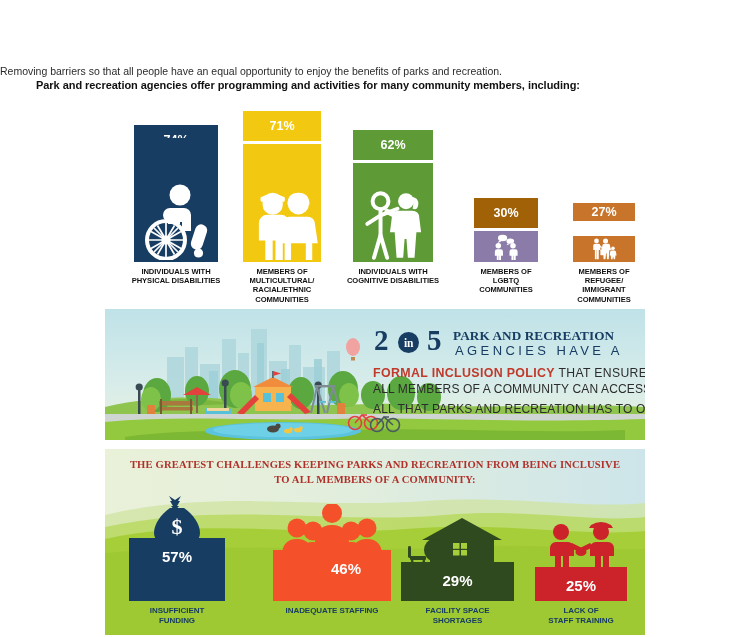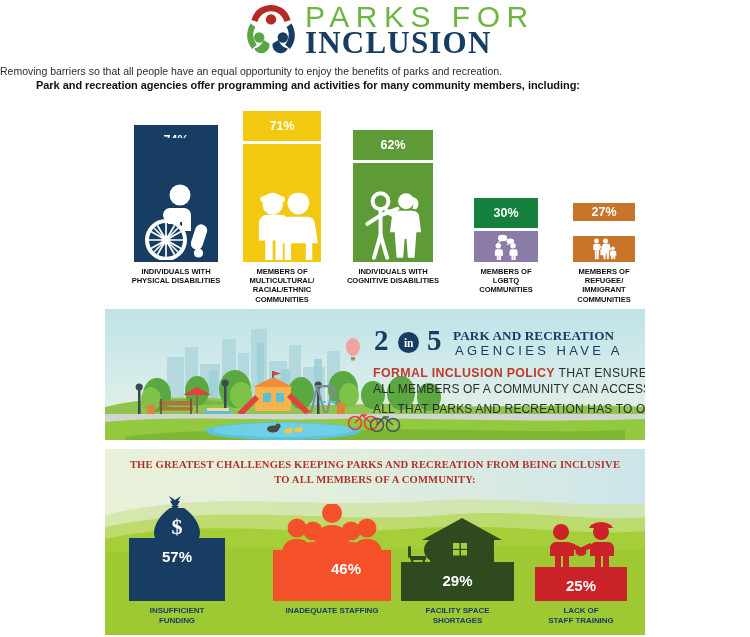--- a/index.html
+++ b/index.html
@@ -117,43 +117,20 @@
     position:absolute;left:-26px;width:calc(100% + 52px);top:calc(100% + 5px);
     text-align:center;font-size:8px;font-weight:700;color:#173D63;line-height:10px;
     letter-spacing:-0.05px;
   }
 </style>
 </head>
 <body>
 
 <div class="stage">
 
-  <div id="header">
-    <div id="logo-lockup">
-      <div id="logo-mark">
-        <svg viewBox="0 0 56 54" width="56" height="54">
-
-          <path d="M28 2 C18 2 10.5 8.5 8.5 17 L14.5 19 C16.2 12.8 21.6 8.2 28 8.2 C34.4 8.2 39.8 12.8 41.5 19 L47.5 17 C45.5 8.5 38 2 28 2 Z" fill="#B52A24"></path>
-          <circle cx="28" cy="16.4" r="5.2" fill="#B52A24"></circle>
-
-          <path d="M7.5 20.5 C2.4 29.2 3.3 39.2 9.1 46 L13.9 41.8 C9.7 36.8 9.1 29.6 12.4 24 L7.5 20.5 Z" fill="#5AA545"></path>
-          <circle cx="16.2" cy="34.5" r="5.2" fill="#5AA545"></circle>
-          <path d="M11.2 45.5 C12.9 49.9 18.2 51.6 22.4 49.2 C25.5 47.4 27.1 43.9 26.3 40.6 L20.6 36.9 C19.4 40.2 17.1 42.9 14.1 44.6 Z" fill="#5AA545"></path>
-
-          <path d="M48.5 20.5 C53.6 29.2 52.7 39.2 46.9 46 L42.1 41.8 C46.3 36.8 46.9 29.6 43.6 24 L48.5 20.5 Z" fill="#173D63"></path>
-          <circle cx="39.8" cy="34.5" r="5.2" fill="#173D63"></circle>
-          <path d="M44.8 45.5 C43.1 49.9 37.8 51.6 33.6 49.2 C30.5 47.4 28.9 43.9 29.7 40.6 L35.4 36.9 C36.6 40.2 38.9 42.9 41.9 44.6 Z" fill="#173D63"></path>
-        </svg>
-      </div>
-      <div id="logo-words">
-        <div class="logo-parks">PARKS FOR</div>
-        <div class="logo-inclusion">INCLUSION</div>
-      </div>
-    </div>
-  </div>
 
   <div id="subtitle-block">
     <div class="sub-line1">Removing barriers so that all people have an equal opportunity to enjoy the benefits of parks and recreation.</div>
     <div class="sub-line2">Park and recreation agencies offer programming and activities for many community members, including:</div>
   </div>
 
   <div id="top-chart">
       <div class="tbar" style="left: 134px; width: 76px; height: 137px; padding-left: 8px;">
         <div class="tbar-cap" style="top: 0px; height: 30px; background: rgb(23, 61, 99);">74%</div>
         <div class="tbar-body" style="height: 124px; background: rgb(23, 61, 99);">
@@ -223,21 +200,21 @@
       </g>
     </svg>
           </div>
         </div>
         <div class="tbar-label">
           <div>INDIVIDUALS WITH</div>
           <div>COGNITIVE DISABILITIES</div>
         </div>
       </div>
       <div class="tbar" style="left: 474px; width: 64px; height: 64px;">
-        <div class="tbar-cap" style="top: 0px; height: 30px; background: #15803d;">30%</div>
+        <div class="tbar-cap" style="top: 0px; height: 30px; background: #a16207;">30%</div>
         <div class="tbar-body" style="height: 31px; background: rgb(139, 123, 168);">
           <div class="tbar-icon" style="height: 27px;">
     <svg viewBox="0 0 76 70" width="76" height="70" style="max-height: 100%; max-width: 92%; height: auto; width: auto;">
       <g fill="#ffffff">
         <ellipse cx="30" cy="13" rx="12" ry="8.5"></ellipse>
         <path d="M22 19 l-5 7 l9 -3z"></path>
         <ellipse cx="50" cy="21" rx="10" ry="7"></ellipse>
         <path d="M44 26 l-4 6 l8 -3z"></path>
         <circle cx="19" cy="33" r="7.2"></circle>
         <path d="M12 42 h14 a6 6 0 0 1 6 6 v11 h-5 v11 h-5 v-11 h-1 v11 h-5 v-11 h-5 v-11 a6 6 0 0 1 6 -6z" transform="translate(-1 0)"></path>

